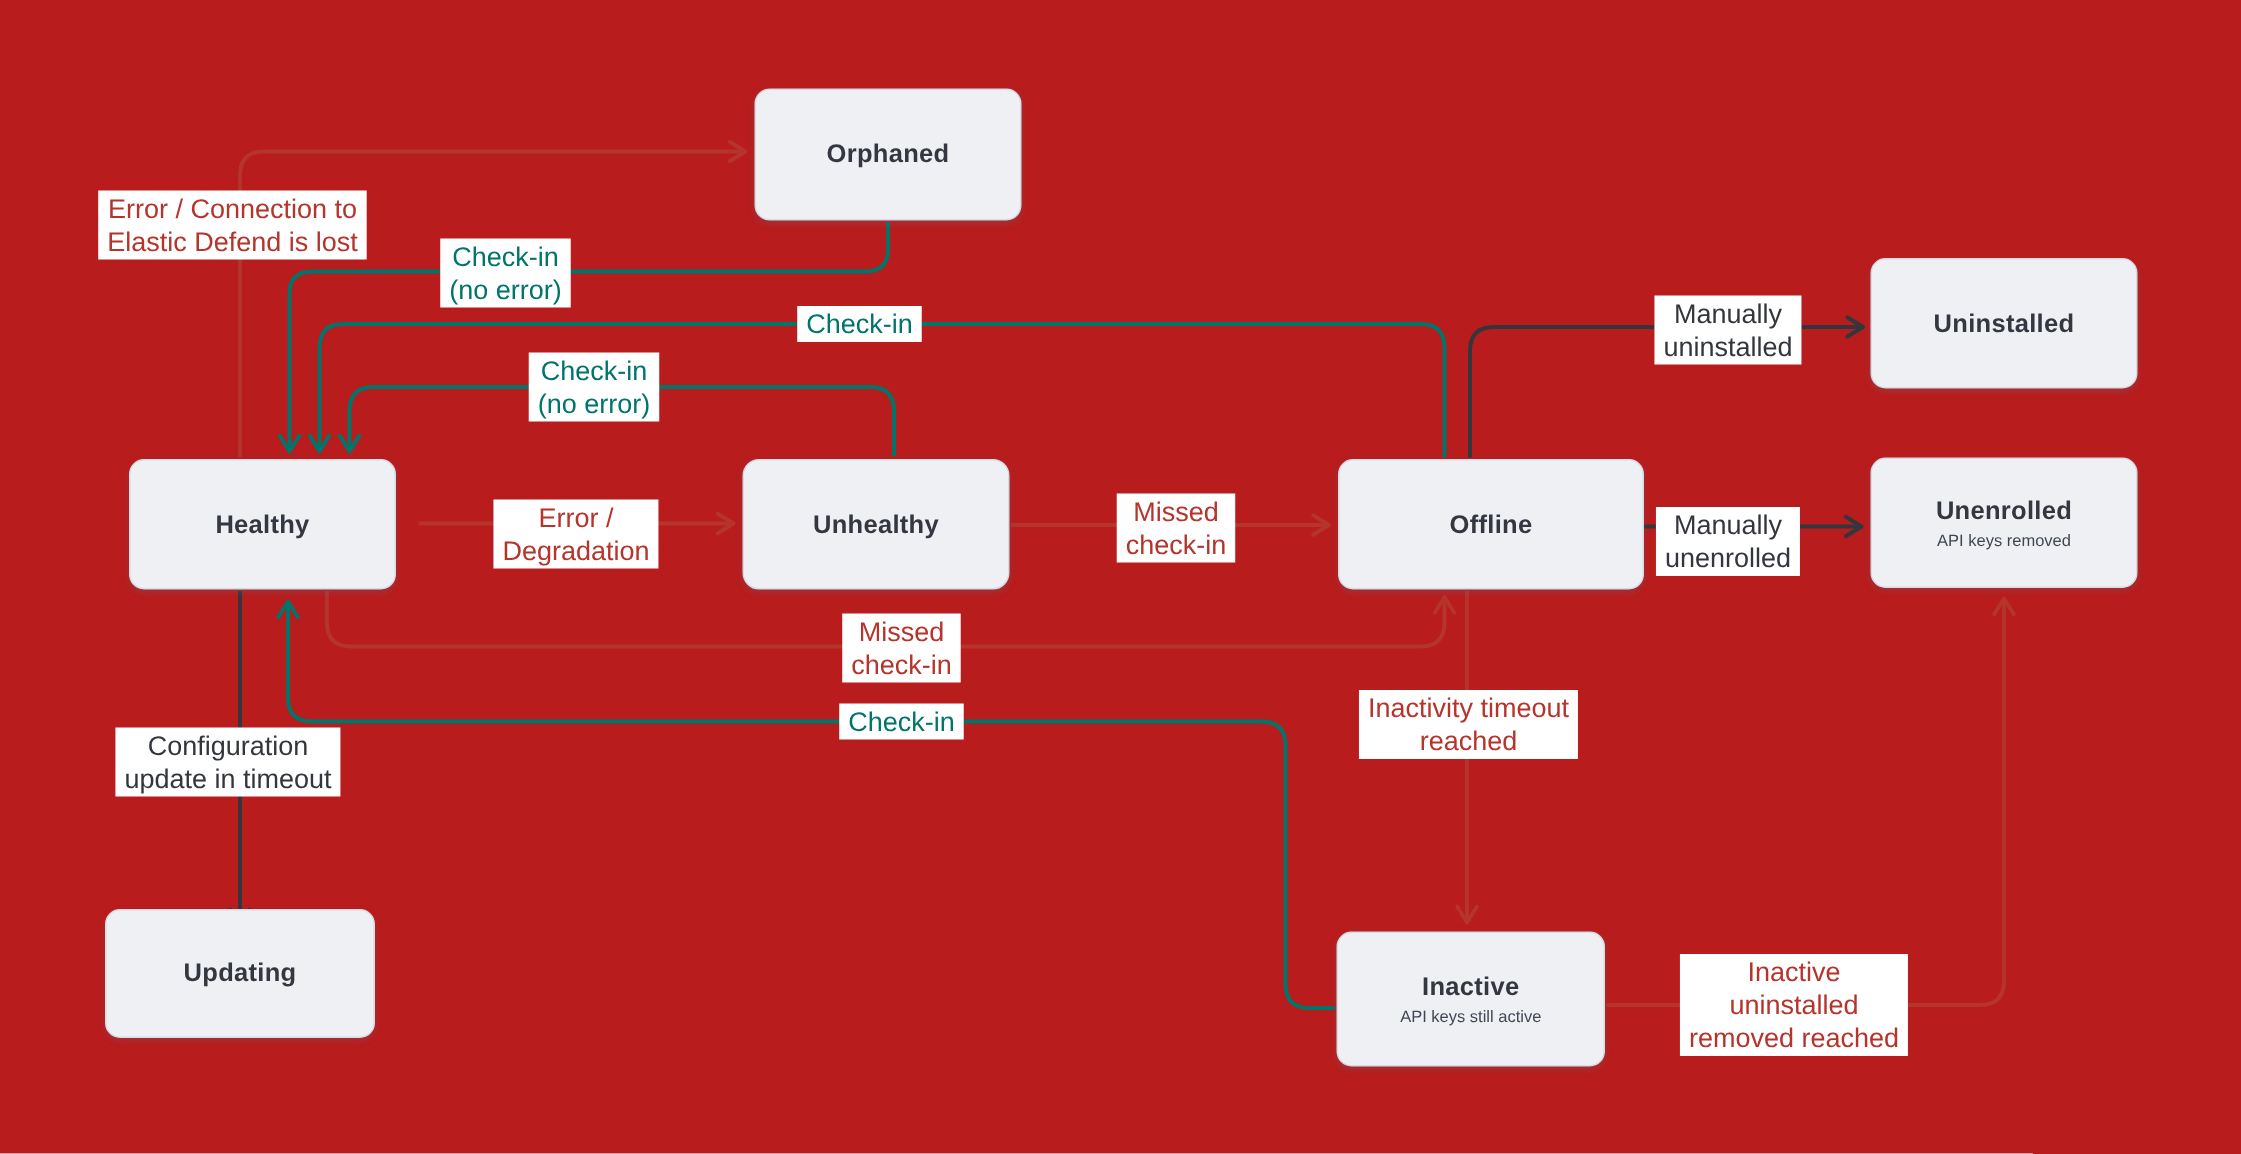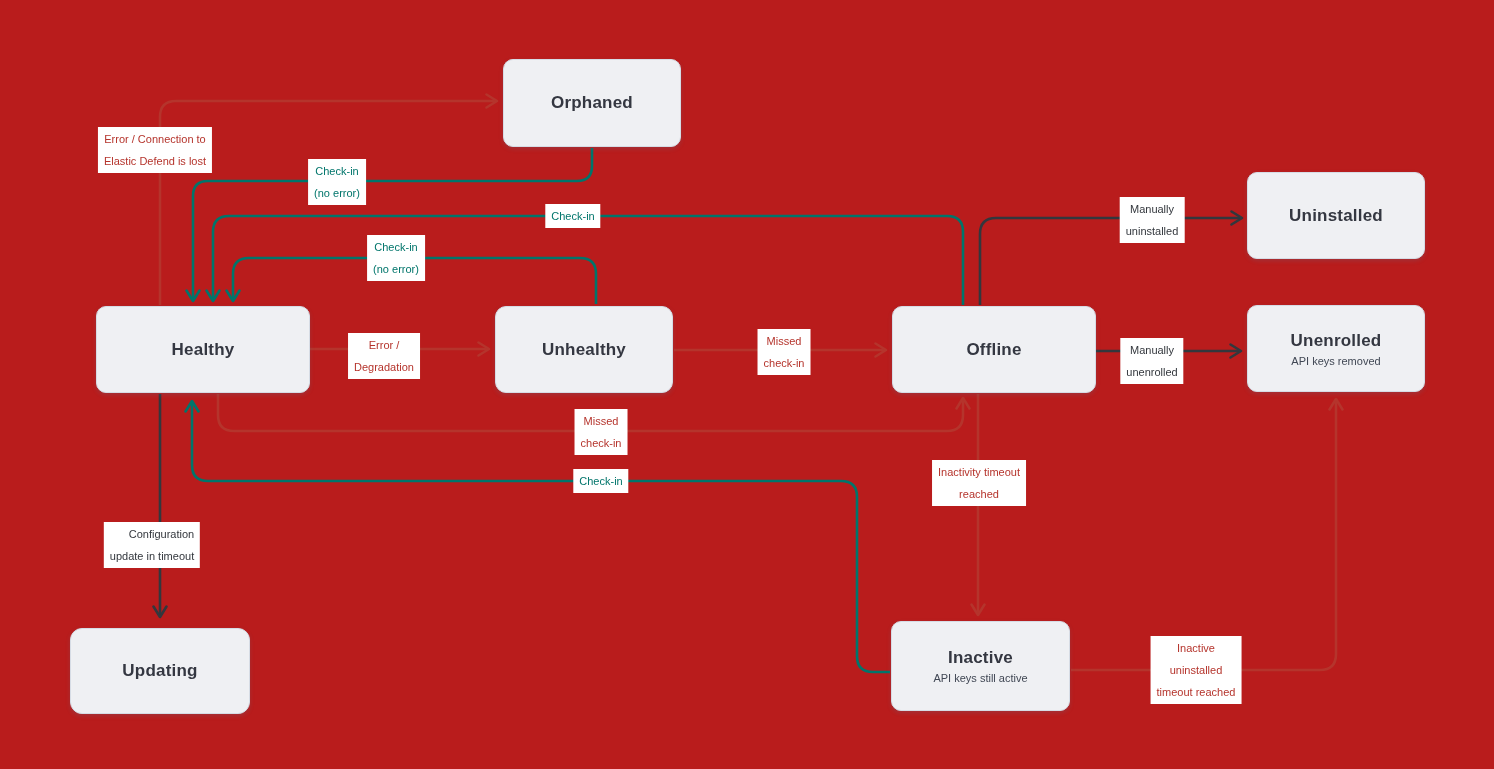--- a/index.html
+++ b/index.html
@@ -10,21 +10,21 @@
     position:absolute;display:flex;flex-direction:column;align-items:center;justify-content:center;
     background:#eff0f3;border:1.5px solid #d6dce5;border-radius:10px;
     box-shadow:0 2px 4px rgba(95,110,135,0.25);
     box-sizing:border-box;gap:4px;
   }
   .node-title{font-size:17px;font-weight:700;color:#343741;letter-spacing:0.2px;}
   .node-subtitle{font-size:11px;font-weight:400;color:#404754;}
   .edge-label{
     position:absolute;transform:translate(-50%,-50%);
     background:#ffffff;padding:1px 6px;text-align:center;
-    font-size:11px;line-height:22px;white-space:nowrap;
+    font-size:18px;line-height:22px;white-space:nowrap;
   }
 </style>
 </head>
 <body>
 
 <div id="canvas">
   <svg id="edges-layer" xmlns="http://www.w3.org/2000/svg" viewBox="0 0 1494 769">
       <defs>
         <marker id="arrow-error" viewBox="-13 -9 16 18" markerWidth="16" markerHeight="18" refX="-1" refY="0" orient="auto" markerUnits="userSpaceOnUse">
           <path d="M-10.5,-6.5 L0,0 L-10.5,6.5" fill="none" stroke="#b5342c" stroke-width="2.6" stroke-linecap="round" stroke-linejoin="round"></path>
@@ -47,37 +47,37 @@
       <path d="M160,394 L160,616" fill="none" stroke="#33373d" stroke-width="2.6" stroke-linecap="butt" marker-end="url(#arrow-neutral)"></path>
       <path d="M980,305 L980,234 Q980,218 996,218 L1241,218" fill="none" stroke="#33373d" stroke-width="2.6" stroke-linecap="butt" marker-end="url(#arrow-neutral)"></path>
       <path d="M1068,351 L1240,351" fill="none" stroke="#33373d" stroke-width="2.6" stroke-linecap="butt" marker-end="url(#arrow-neutral)"></path>
       <path d="M978,394 L978,614" fill="none" stroke="#b5342c" stroke-width="2.6" stroke-linecap="butt" marker-end="url(#arrow-error)"></path>
       <path d="M1071,670 L1320,670 Q1336,670 1336,654 L1336,400" fill="none" stroke="#b5342c" stroke-width="2.6" stroke-linecap="butt" marker-end="url(#arrow-error)"></path>
     </svg>
   <div id="nodes-layer">
       <div class="node" style="left: 503px; top: 59px; width: 178px; height: 88px;">
         <span class="node-title">Orphaned</span>
       </div>
-      <div class="node" style="left: 96px; top: 306px; width: 214px; height: 87px;">
+      <div class="node" style="left: 86px; top: 306px; width: 178px; height: 87px;">
         <span class="node-title">Healthy</span>
       </div>
       <div class="node" style="left: 495px; top: 306px; width: 178px; height: 87px; border-radius: 11px;">
         <span class="node-title">Unhealthy</span>
       </div>
       <div class="node" style="left: 892px; top: 306px; width: 204px; height: 87px;">
         <span class="node-title">Offline</span>
       </div>
       <div class="node" style="left: 1247px; top: 172px; width: 178px; height: 87px;">
         <span class="node-title">Uninstalled</span>
       </div>
       <div class="node" style="left: 1247px; top: 305px; width: 178px; height: 87px;">
         <span class="node-title">Unenrolled</span>
         <span class="node-subtitle">API keys removed</span>
       </div>
-      <div class="node" style="left: 70px; top: 628px; width: 180px; height: 86px; border-radius: 12px;">
+      <div class="node" style="left: 70px; top: 606px; width: 180px; height: 86px;">
         <span class="node-title">Updating</span>
       </div>
       <div class="node" style="left: 891px; top: 621px; width: 179px; height: 90px;">
         <span class="node-title">Inactive</span>
         <span class="node-subtitle">API keys still active</span>
       </div>
     </div>
   <div id="labels-layer">
       <div class="edge-label" style="left: 155px; top: 150px; color: rgb(181, 52, 44);">
         <div>Error / Connection to</div>
@@ -110,27 +110,27 @@
         <div>Manually</div>
         <div>unenrolled</div>
       </div>
       <div class="edge-label" style="left: 601px; top: 432px; color: rgb(181, 52, 44);">
         <div>Missed</div>
         <div>check-in</div>
       </div>
       <div class="edge-label" style="left: 601px; top: 481px; color: rgb(0, 117, 107);">
         <div>Check-in</div>
       </div>
-      <div class="edge-label" style="left: 152px; top: 545px; color: rgb(51, 55, 61); text-align: right;">
+      <div class="edge-label" style="left: 152px; top: 508px; color: rgb(51, 55, 61);">
         <div>Configuration</div>
         <div>update in timeout</div>
       </div>
       <div class="edge-label" style="left: 979px; top: 483px; color: rgb(181, 52, 44);">
         <div>Inactivity timeout</div>
         <div>reached</div>
       </div>
       <div class="edge-label" style="left: 1196px; top: 670px; color: rgb(181, 52, 44);">
         <div>Inactive</div>
         <div>uninstalled</div>
-        <div>timeout reached</div>
+        <div>removed reached</div>
       </div>
     </div>
 </div>
 
 </body></html>

